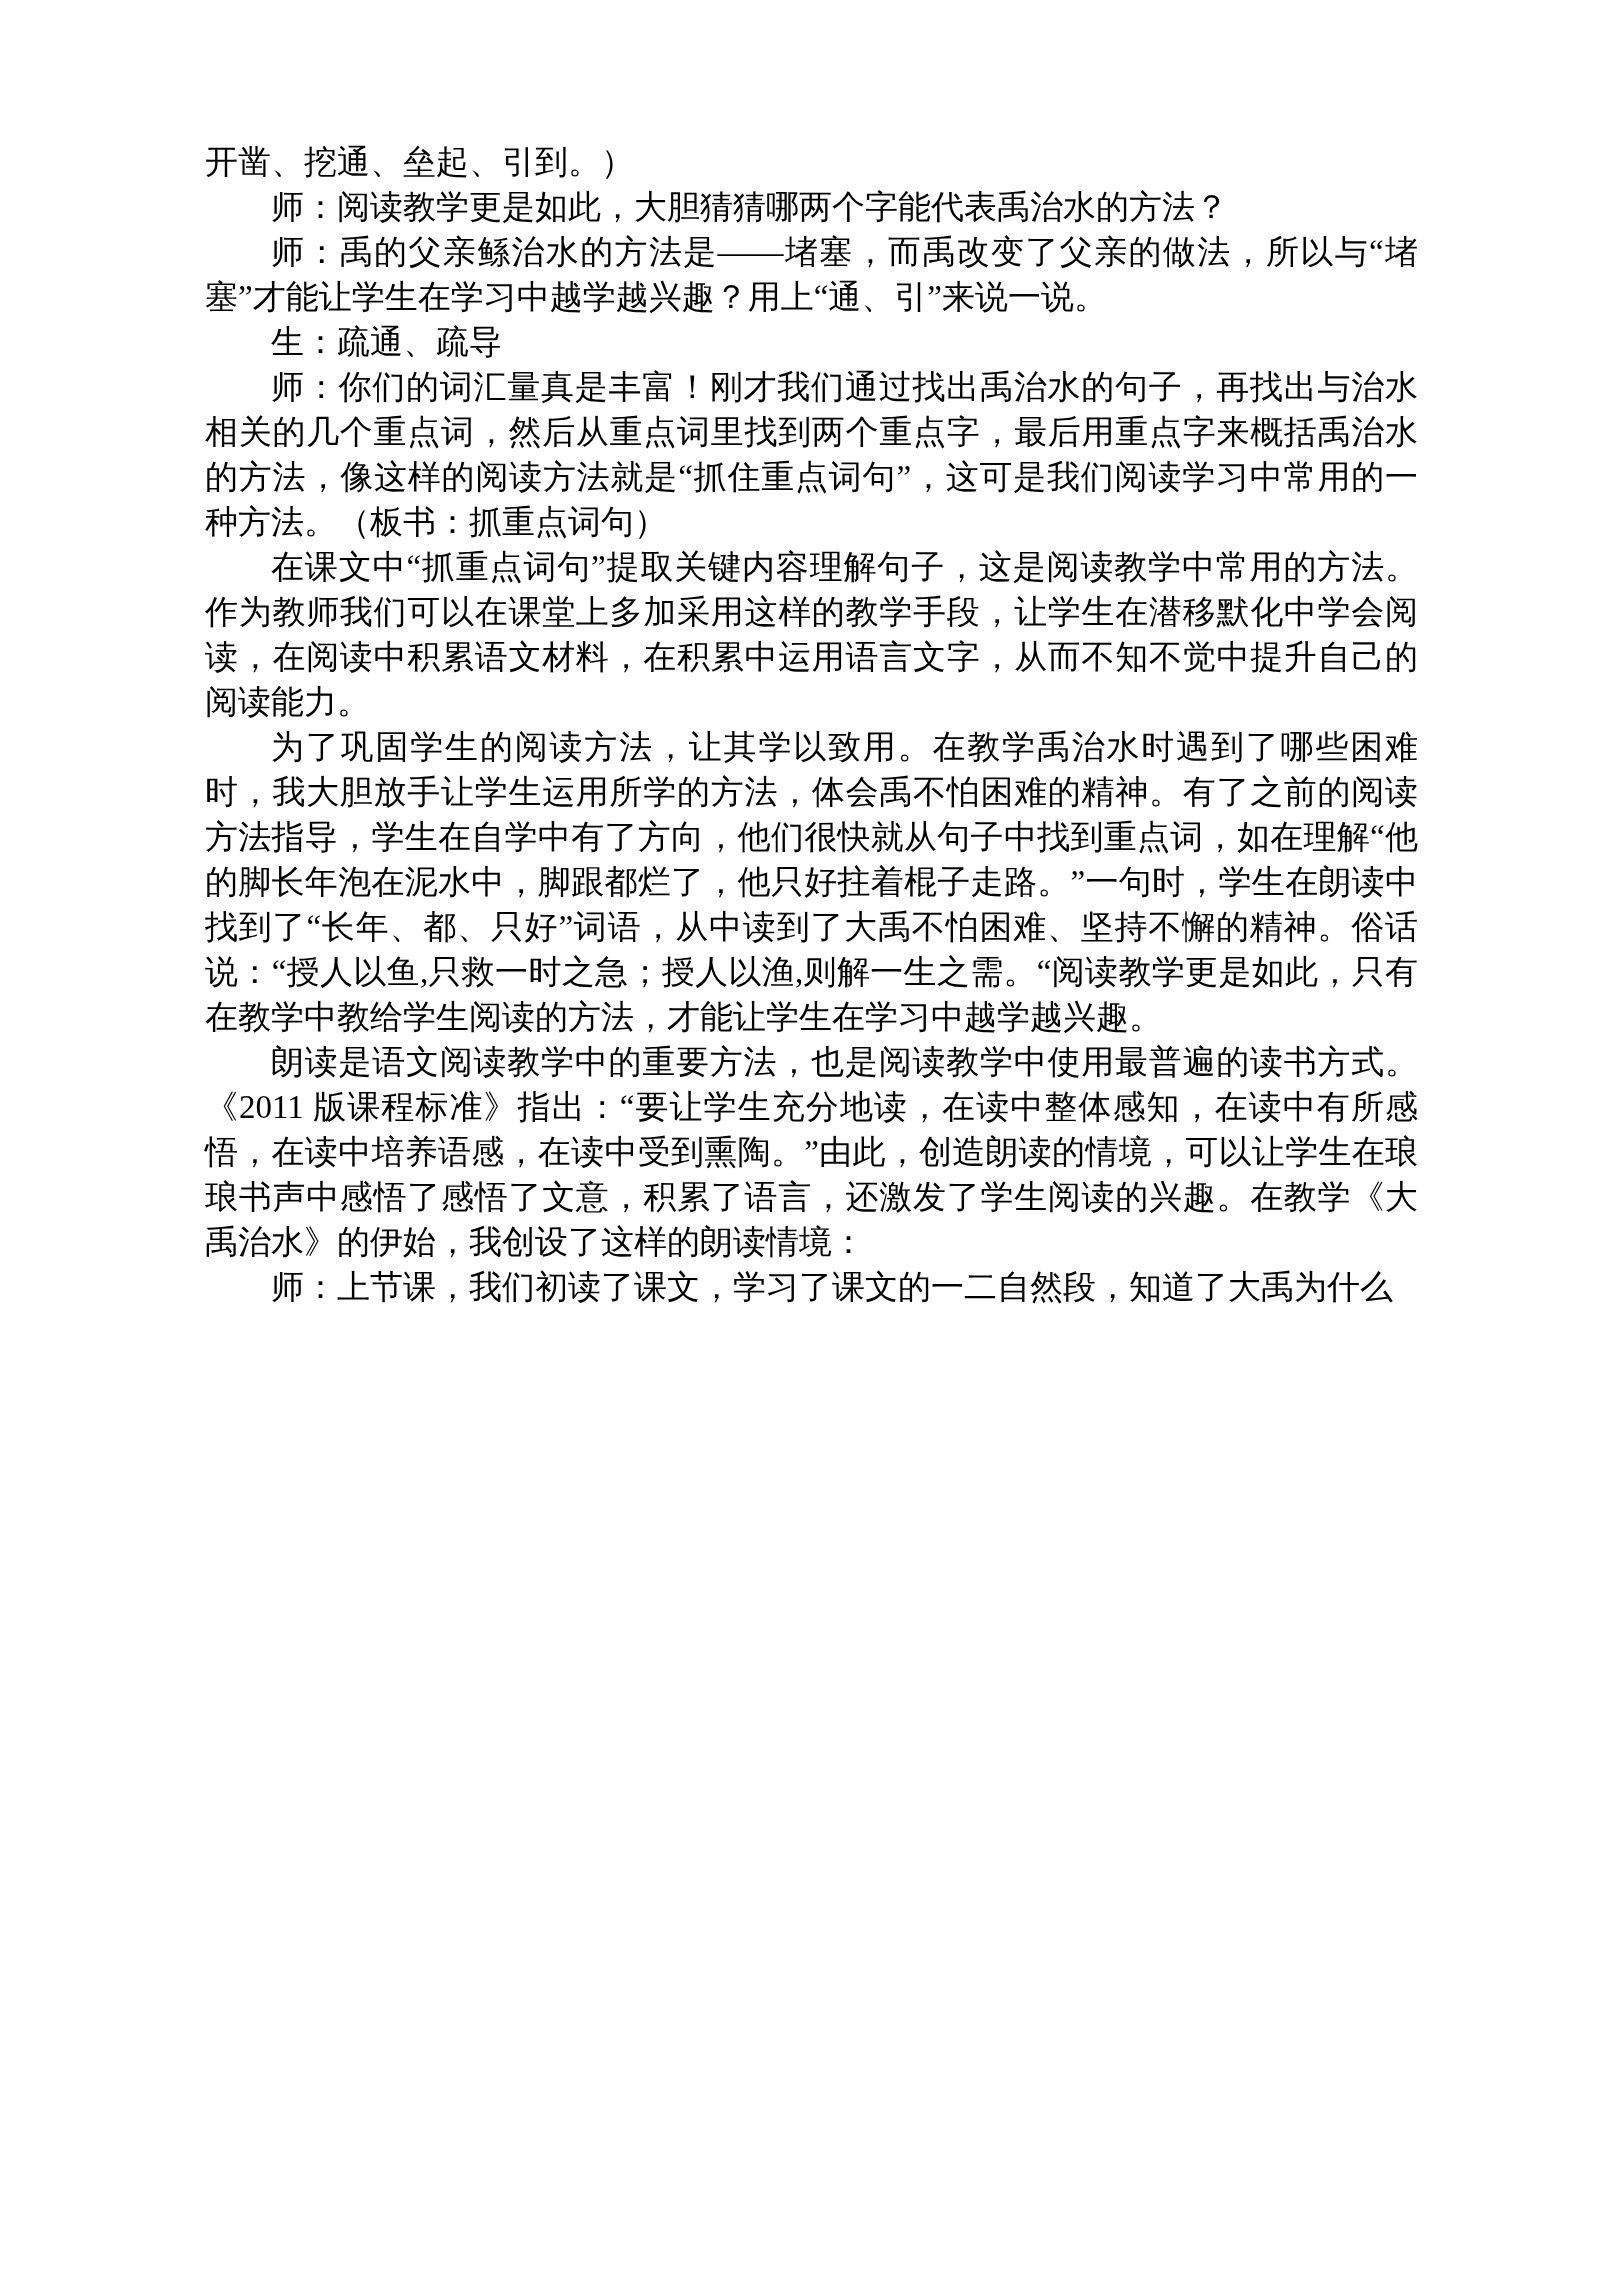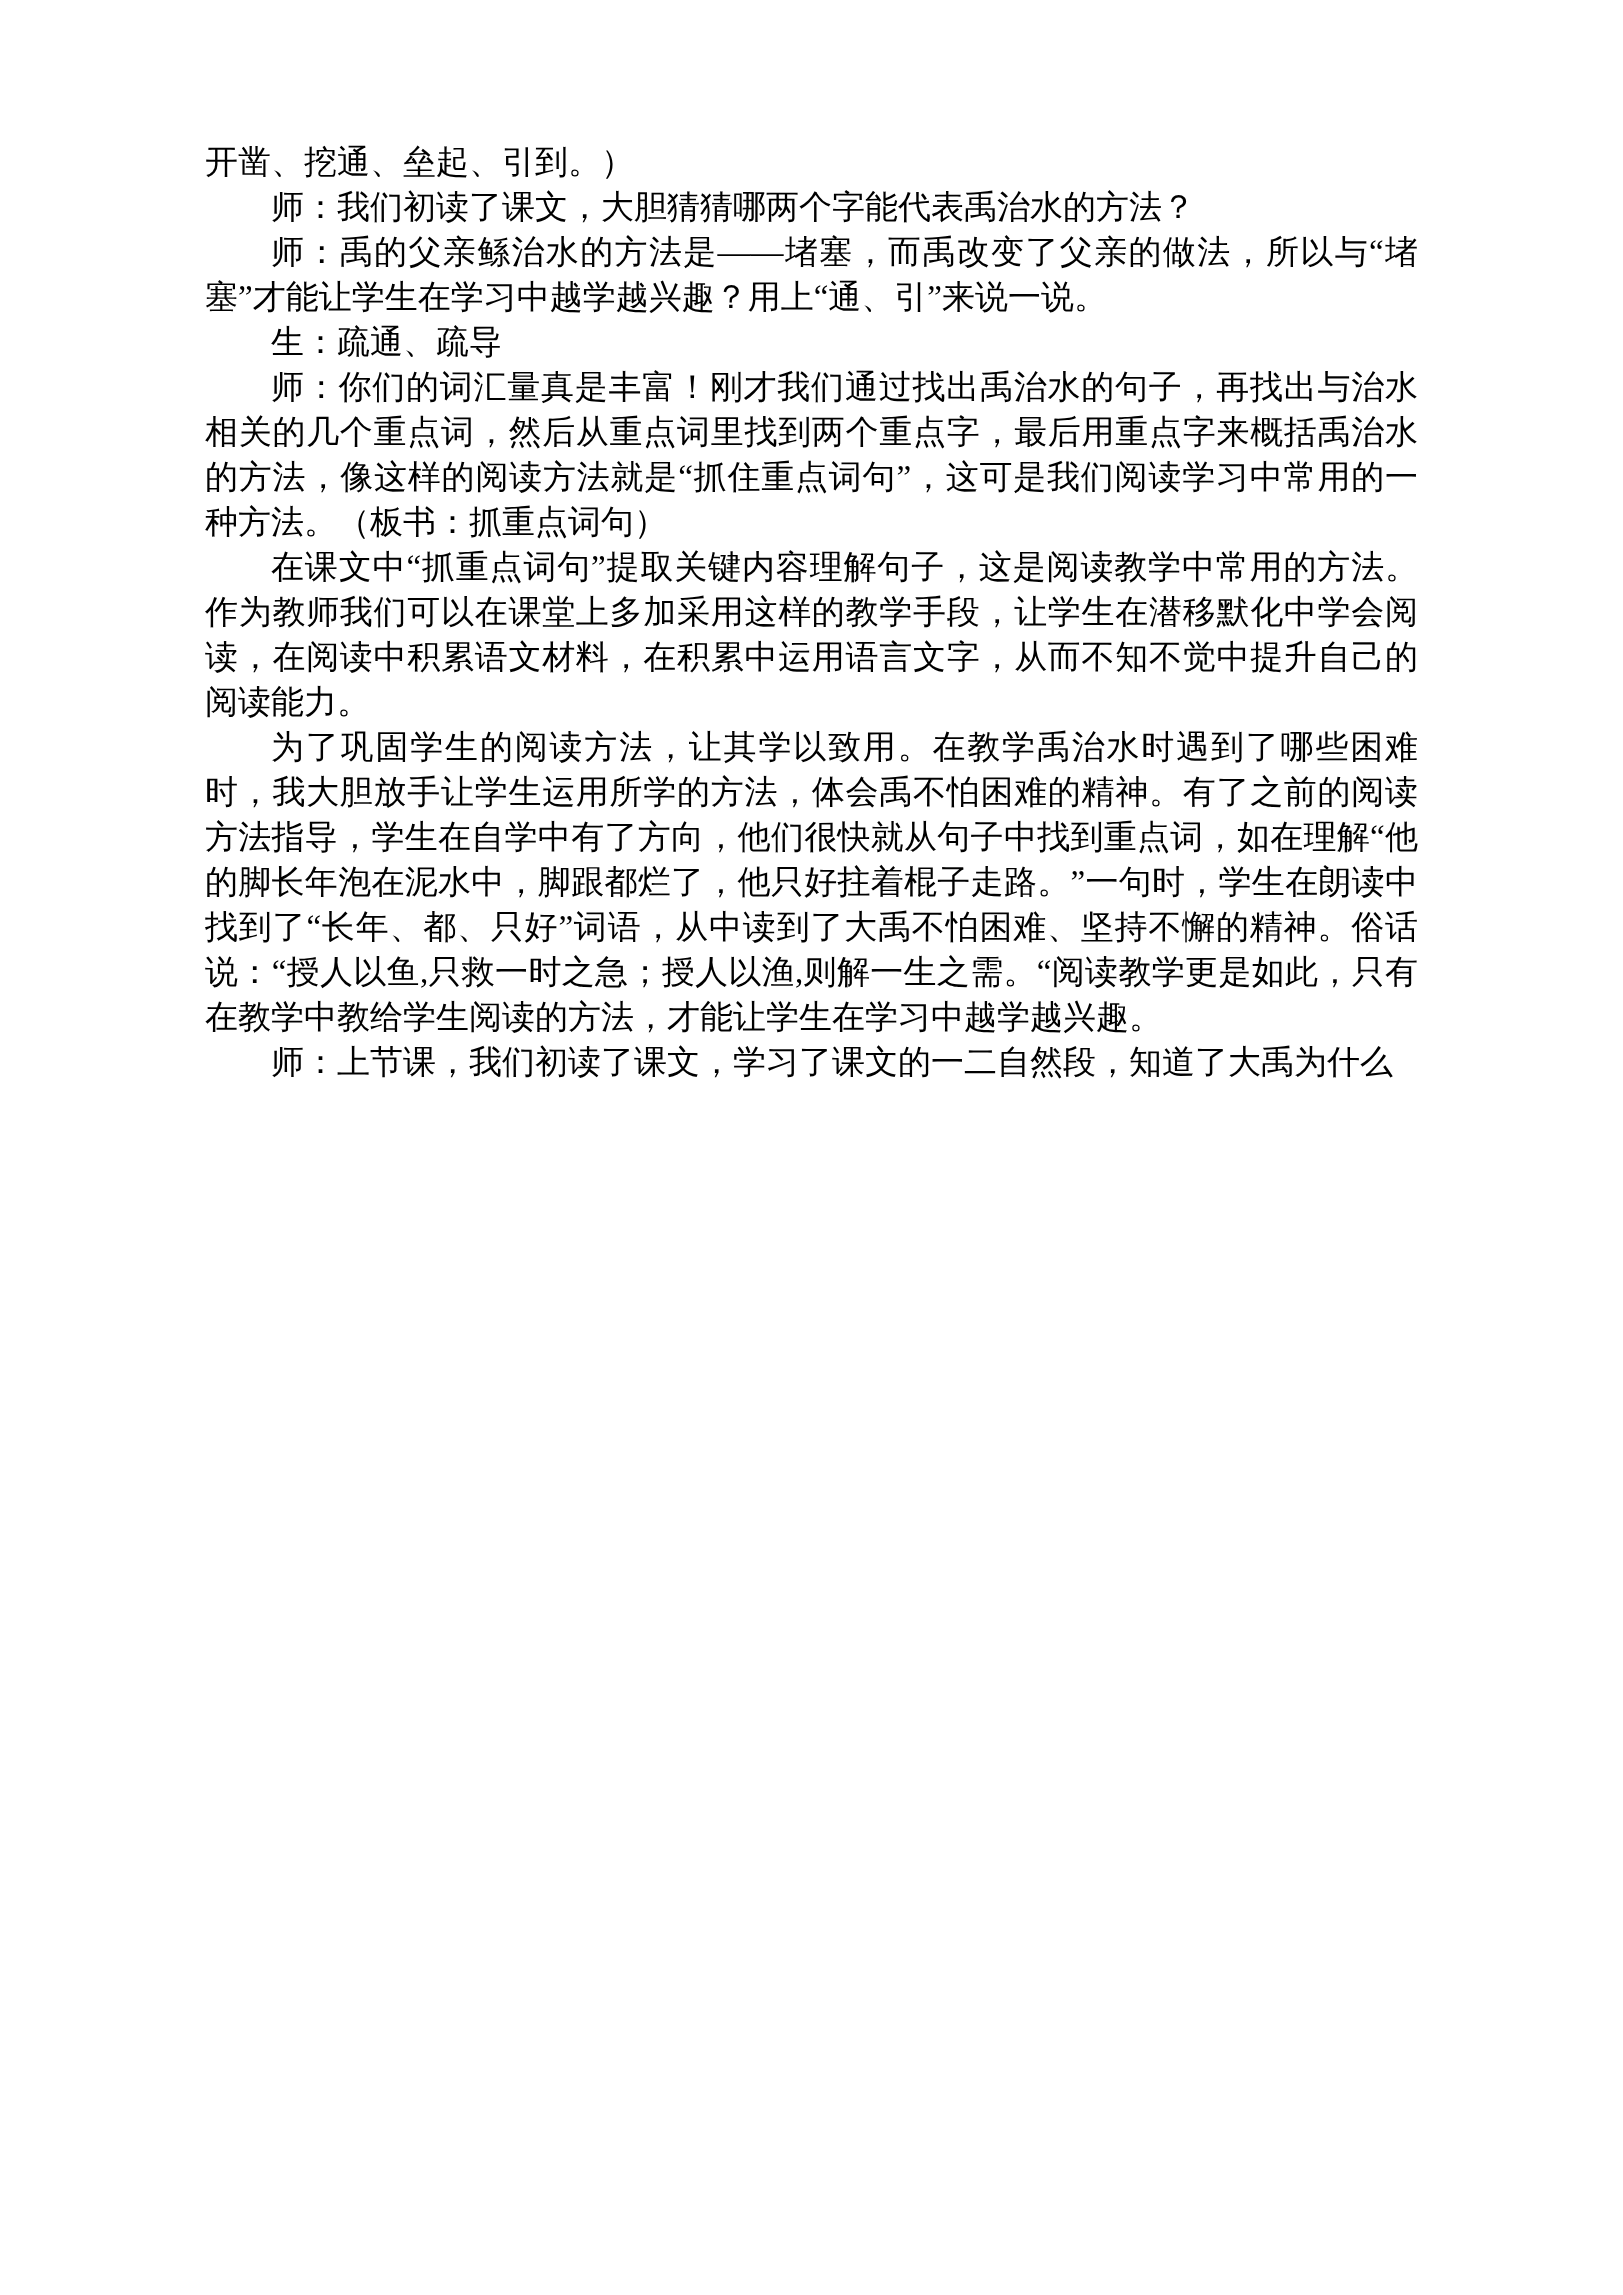--- a/index.html
+++ b/index.html
@@ -31,21 +31,22 @@
   }
   .para.bold {
     font-weight: bold;
   }
 </style>
 </head>
 <body>
 
 <div class="page">
   <p class="para">开凿、挖通、垒起、引到。）</p>
-  <p class="para indent">师：我们初读了课文，大胆猜猜哪两个字能代表禹治水的方法？</p>
+  <p class="para indent">师：阅读教学更是如此，大胆猜猜哪两个字能代表禹治水的方法？</p>
   <p class="para indent">师：禹的父亲鲧治水的方法是——堵塞，而禹改变了父亲的做法，所以与“堵塞”才能让学生在学习中越学越兴趣？用上“通、引”来说一说。</p>
   <p class="para indent">生：疏通、疏导</p>
   <p class="para indent">师：你们的词汇量真是丰富！刚才我们通过找出禹治水的句子，再找出与治水相关的几个重点词，然后从重点词里找到两个重点字，最后用重点字来概括禹治水的方法，像这样的阅读方法就是“抓住重点词句”，这可是我们阅读学习中常用的一种方法。（板书：抓重点词句）</p>
   <p class="para indent">在课文中“抓重点词句”提取关键内容理解句子，这是阅读教学中常用的方法。作为教师我们可以在课堂上多加采用这样的教学手段，让学生在潜移默化中学会阅读，在阅读中积累语文材料，在积累中运用语言文字，从而不知不觉中提升自己的阅读能力。</p>
   <p class="para indent">为了巩固学生的阅读方法，让其学以致用。在教学禹治水时遇到了哪些困难时，我大胆放手让学生运用所学的方法，体会禹不怕困难的精神。有了之前的阅读方法指导，学生在自学中有了方向，他们很快就从句子中找到重点词，如在理解“他的脚长年泡在泥水中，脚跟都烂了，他只好拄着棍子走路。”一句时，学生在朗读中找到了“长年、都、只好”词语，从中读到了大禹不怕困难、坚持不懈的精神。俗话说：“授人以鱼,只救一时之急；授人以渔,则解一生之需。“阅读教学更是如此，只有在教学中教给学生阅读的方法，才能让学生在学习中越学越兴趣。</p>
+  <p class="para indent">朗读是语文阅读教学中的重要方法，也是阅读教学中使用最普遍的读书方式。《2011 版课程标准》指出：“要让学生充分地读，在读中整体感知，在读中有所感悟，在读中培养语感，在读中受到熏陶。”由此，创造朗读的情境，可以让学生在琅琅书声中感悟了感悟了文意，积累了语言，还激发了学生阅读的兴趣。在教学《大禹治水》的伊始，我创设了这样的朗读情境：</p>
   <p class="para indent">师：上节课，我们初读了课文，学习了课文的一二自然段，知道了大禹为什么</p>
 </div>
 
 
 </body></html>

